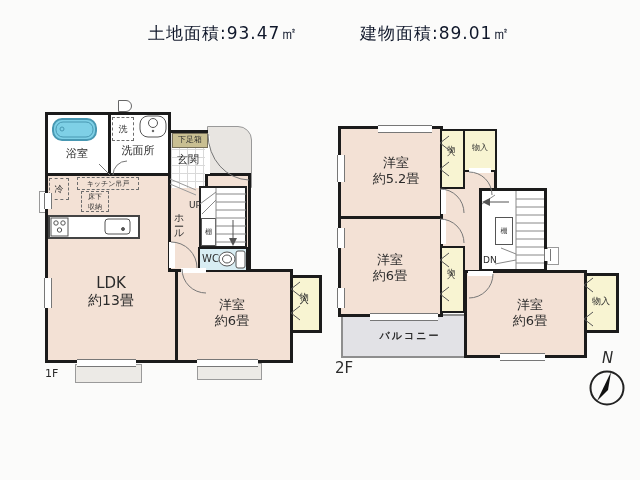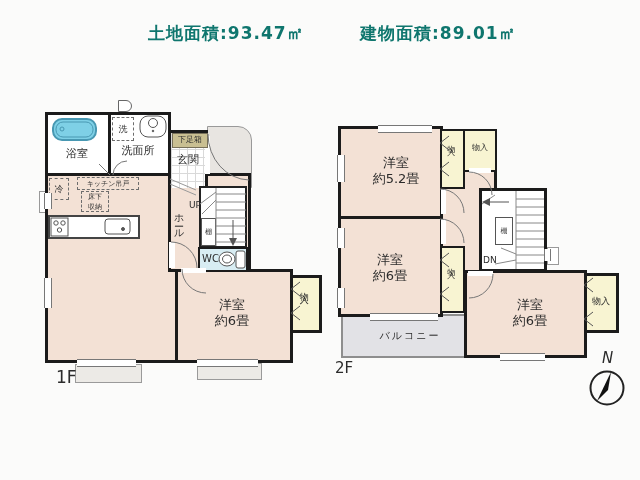--- a/index.html
+++ b/index.html
@@ -1,19 +1,19 @@
 <!DOCTYPE html>
 <html><head>
 <meta charset="utf-8">
 <style>
   html,body{margin:0;padding:0;}
   body{width:640px;height:480px;position:relative;background:#fbfbfa;overflow:hidden;
        font-family:"DejaVu Sans",sans-serif;}
   .abs{position:absolute;box-sizing:border-box;}
-  .hdr{position:absolute;font-size:17px;font-weight:700;letter-spacing:1px;color:#0f766e;}
+  .hdr{position:absolute;font-size:17px;font-weight:400;letter-spacing:1px;color:#0f172a;}
   .plan{position:absolute;}
   .room{position:absolute;box-sizing:border-box;border:3px solid #1b1b1b;}
   .thin{position:absolute;box-sizing:border-box;border:2px solid #1b1b1b;}
   .dash{position:absolute;box-sizing:border-box;border:1px dashed #6d6d6d;background:transparent;
         display:flex;align-items:center;justify-content:center;color:#333;}
   .lbl{position:absolute;color:#2b2b2b;line-height:1.15;white-space:nowrap;}
   .lblc{text-align:center;}
   .vert{writing-mode:vertical-rl;text-orientation:upright;letter-spacing:2px;}
   .winh{position:absolute;background:#fff;border-top:1px solid #777;border-bottom:1px solid #777;z-index:5;}
   .winv{position:absolute;background:#fff;border-left:1px solid #777;border-right:1px solid #777;z-index:5;}
@@ -82,24 +82,26 @@
   <div class="gap" style="left:162px;top:28px;width:5px;height:38px;"></div>
 
   <div class="lbl lblc" style="left:129px;top:25px;width:34px;height:13px;background:#c9bf92;border:1px solid #77705a;font-size:8px;line-height:12px;z-index:6;">下足箱</div>
 
   <div class="lbl lblc" style="left:8px;top:40px;width:52px;font-size:11px;z-index:6;">浴室</div>
   <div class="lbl lblc" style="left:64px;top:37px;width:62px;font-size:11px;z-index:6;">洗面所</div>
   <div class="lbl lblc" style="left:124px;top:46px;width:42px;font-size:11px;z-index:6;">玄関</div>
   <div class="lbl" style="left:146px;top:92px;font-size:9px;z-index:6;">UP</div>
   <div class="lbl vert" style="left:130px;top:99px;height:44px;font-size:10px;z-index:6;">ホール</div>
   <div class="lbl" style="left:159px;top:145px;font-size:10px;z-index:6;">WC</div>
+  <div class="lbl lblc" style="left:28px;top:167px;width:80px;font-size:15px;z-index:6;">LDK</div>
+  <div class="lbl lblc" style="left:18px;top:184px;width:100px;font-size:14px;z-index:6;">約13畳</div>
   <div class="lbl lblc" style="left:159px;top:190px;width:60px;font-size:13px;z-index:6;">洋室</div>
   <div class="lbl lblc" style="left:155px;top:206px;width:68px;font-size:13px;z-index:6;">約6畳</div>
   <div class="lbl vert" style="left:256px;top:177px;height:40px;font-size:9px;z-index:6;">物入</div>
-  <div class="lbl" style="left:13px;top:260px;font-size:17px;z-index:6;">1F</div>
+  <div class="lbl" style="left:2px;top:260px;font-size:11px;z-index:6;">1F</div>
 
   <svg class="ov" width="285" height="282" viewBox="0 0 285 282">
     <g stroke="#4898b2" fill="none">
       <rect x="13" y="14" width="37" height="15" rx="7"></rect>
         <circle cx="19" cy="21" r="2"></circle>
     </g>
     <g stroke="#555" fill="none">
       <rect x="97" y="8" width="26" height="21" rx="8" fill="#fff"></rect>
       <circle cx="110" cy="15" r="4.5"></circle>
         <circle cx="110" cy="23" r="0.8" fill="#555"></circle>
@@ -171,21 +173,21 @@
   <div class="gap" style="left:136px;top:56px;width:22px;height:5px;"></div>
 
   <div class="lbl lblc" style="left:33px;top:44px;width:60px;font-size:13px;z-index:6;">洋室</div>
   <div class="lbl lblc" style="left:23px;top:60px;width:80px;font-size:13px;z-index:6;">約5.2畳</div>
   <div class="lbl vert" style="left:113px;top:27px;height:40px;font-size:8px;z-index:6;">物入</div>
   <div class="lbl lblc" style="left:132px;top:31px;width:30px;font-size:8px;z-index:6;">物入</div>
   <div class="lbl" style="left:150px;top:143px;font-size:9px;z-index:6;">DN</div>
   <div class="lbl lblc" style="left:27px;top:141px;width:60px;font-size:13px;z-index:6;">洋室</div>
   <div class="lbl lblc" style="left:22px;top:157px;width:70px;font-size:13px;z-index:6;">約6畳</div>
   <div class="lbl vert" style="left:113px;top:150px;height:40px;font-size:8px;z-index:6;">物入</div>
-  <div class="lbl lblc" style="left:24px;top:218px;width:106px;font-size:10px;letter-spacing:2px;z-index:6;">バルコニー</div>
+  <div class="lbl lblc" style="left:24px;top:218px;width:106px;font-size:10px;letter-spacing:2px;z-index:6;font-weight:bold;">バルコニー</div>
   <div class="lbl lblc" style="left:167px;top:186px;width:60px;font-size:13px;z-index:6;">洋室</div>
   <div class="lbl lblc" style="left:162px;top:202px;width:70px;font-size:13px;z-index:6;">約6畳</div>
   <div class="lbl lblc" style="left:253px;top:184px;width:30px;font-size:9px;z-index:6;">物入</div>
   <div class="lbl" style="left:2px;top:248px;font-size:15px;z-index:6;">2F</div>
 
   <svg class="ov" width="292" height="270" viewBox="0 0 292 270">
     <g stroke="#888" fill="none">
       <path d="M183,79 V157"></path>
       <path d="M183,87 H211 M183,95 H211 M183,103 H211 M183,111 H211 M183,119 H211 M183,127 H211 M183,135 H211 M183,143 H211 M183,151 H211"></path>
       <path d="M149,92 L162,83 M168,136 L183,142 M162,152 L183,148"></path>

